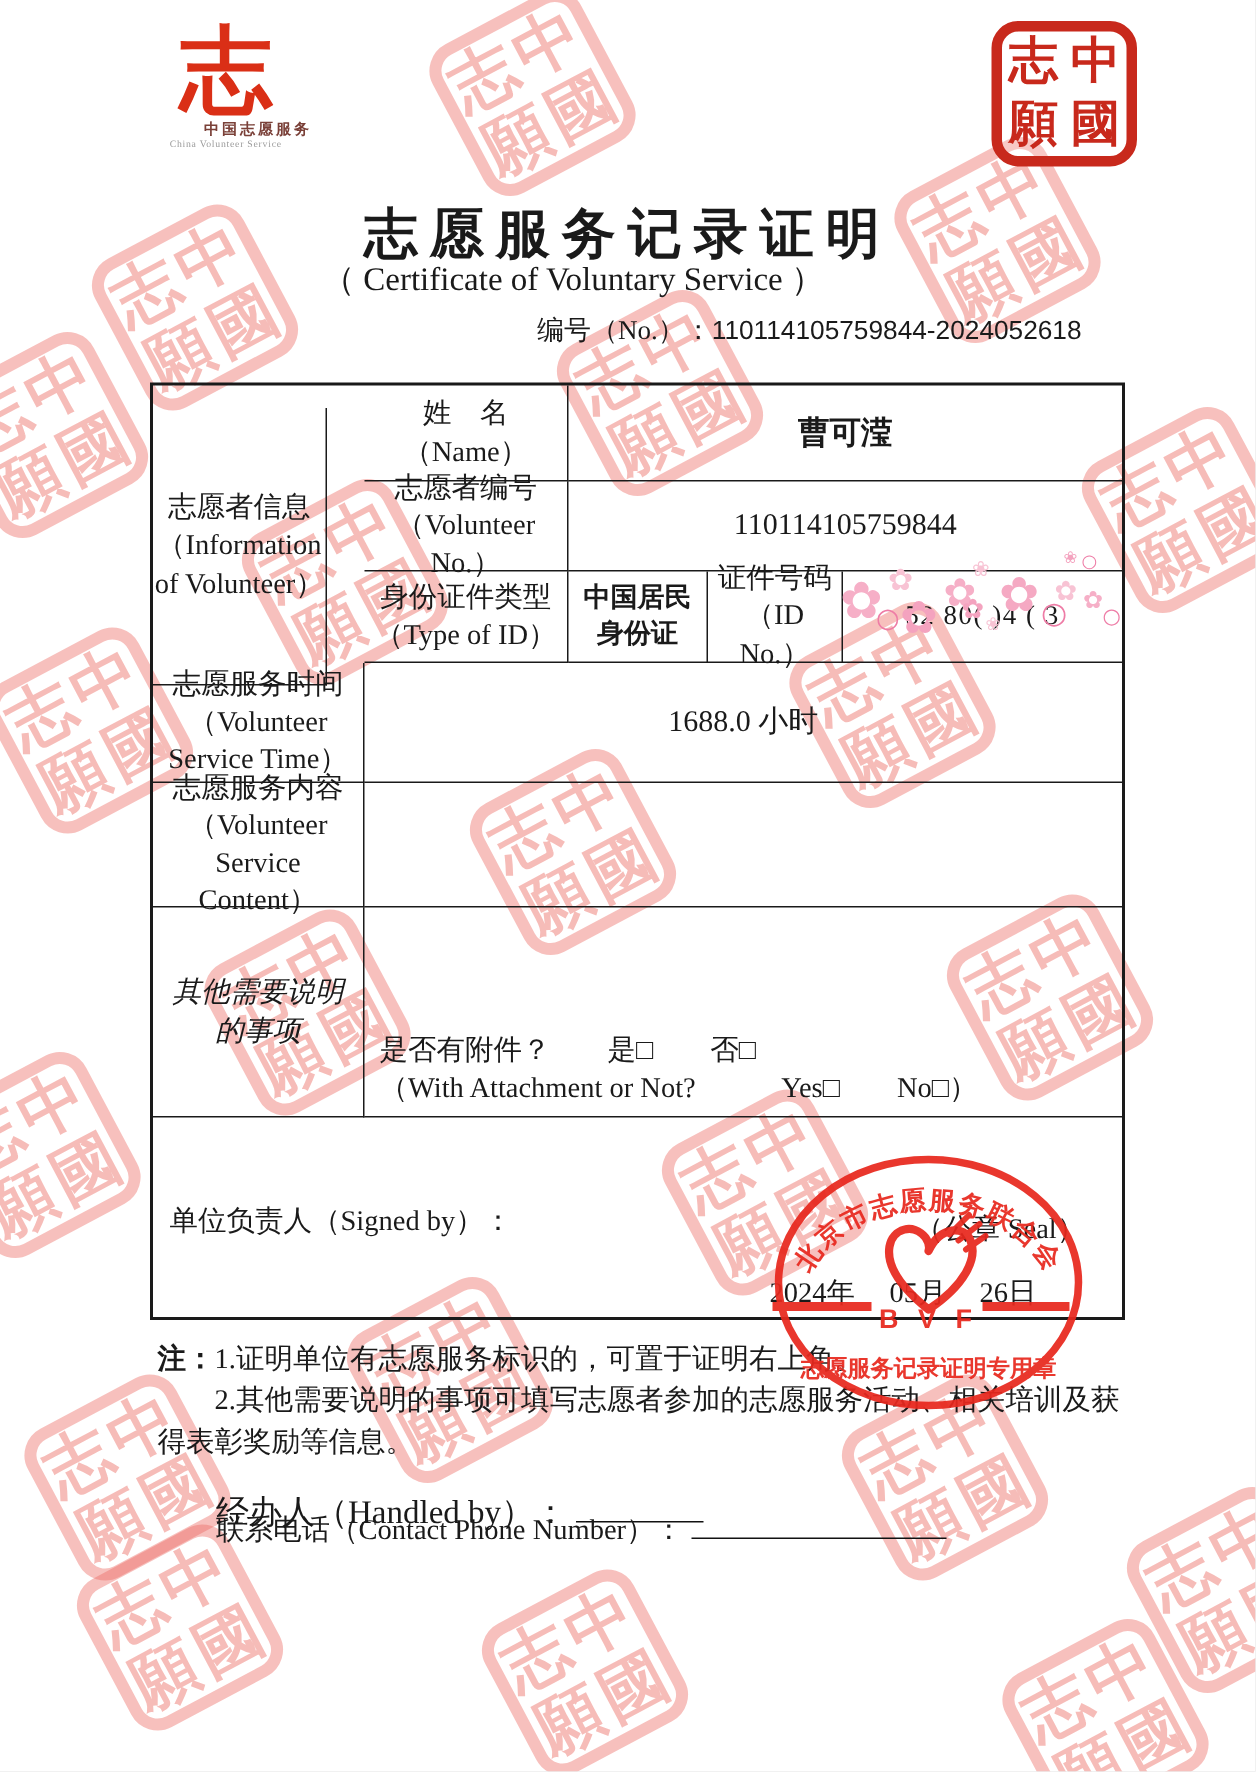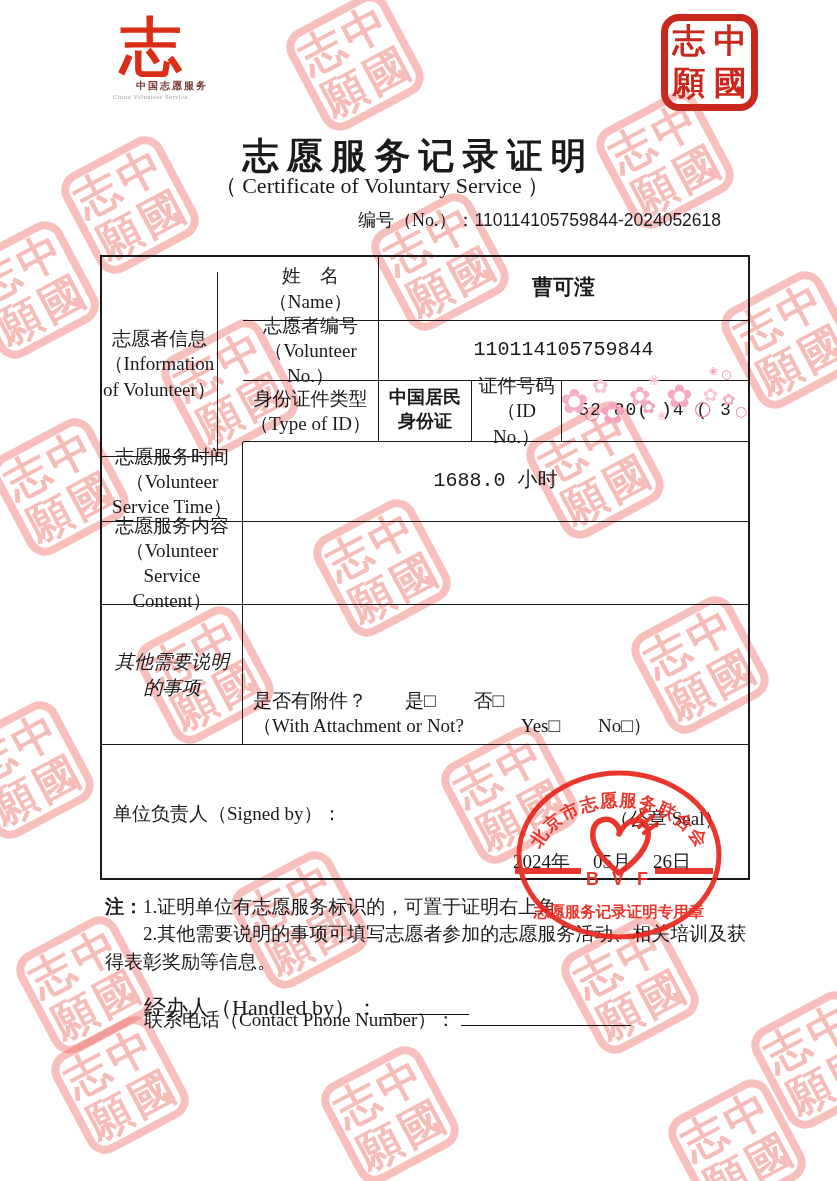--- a/index.html
+++ b/index.html
@@ -37,21 +37,21 @@
       font-size:17.5px;letter-spacing:0;}
 
   
   .tbl{left:100px;top:255px;width:646px;height:621px;border:2px solid #1a1a1a;
       box-sizing:content-box;z-index:2;}
   .cell{position:absolute;box-sizing:border-box;display:flex;flex-direction:column;
       align-items:center;justify-content:center;text-align:center;font-size:19px;
       line-height:1.32;}
   .br{border-right:1.5px solid #1a1a1a;}
   .bb{border-bottom:1.5px solid #1a1a1a;}
-  .val-sans{font-family:Liberation Mono, monospace;}
+  .val-sans{font-family:Liberation Serif, serif;}
   .bold{font-weight:bold;}
   .attach-cell{align-items:flex-start;justify-content:flex-end;text-align:left;
       padding:0 0 6px 10px;}
   .sig-cell{align-items:flex-start;justify-content:flex-start;text-align:left;}
 
   
   #flower-layer{position:absolute;inset:0;z-index:3;pointer-events:none;}
   .flower{position:absolute;line-height:1;font-family:"DejaVu Sans",sans-serif;}
 
   

